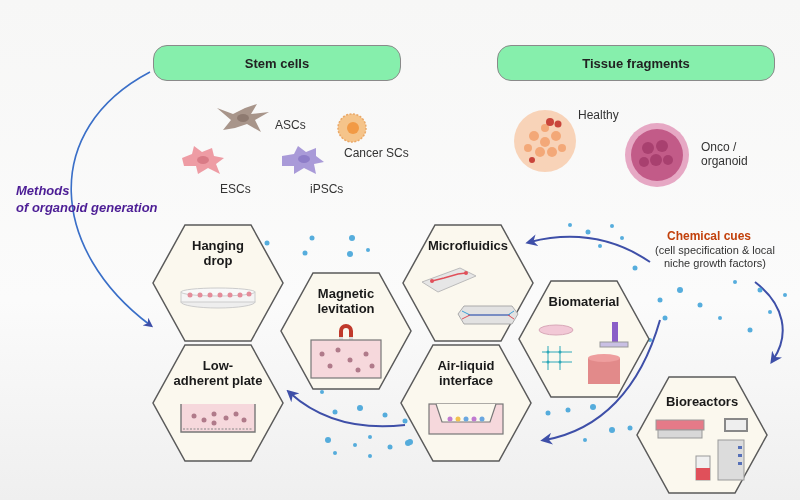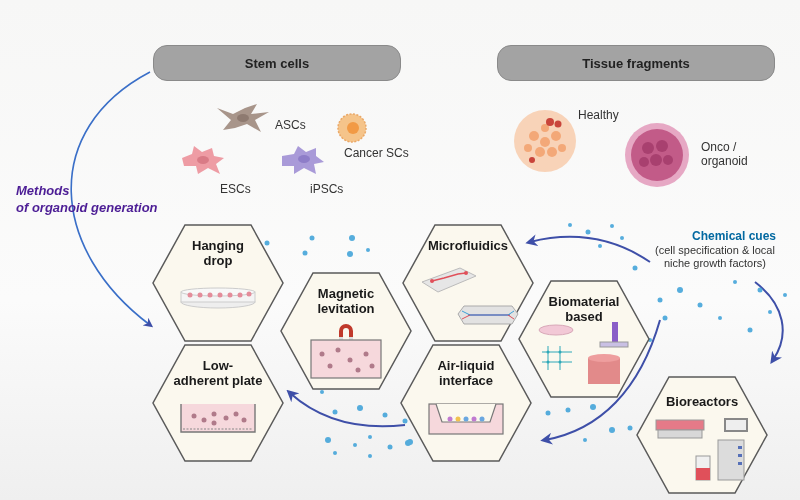--- a/index.html
+++ b/index.html
@@ -1,24 +1,24 @@
 <!DOCTYPE html>
 <html><head>
 <meta charset="utf-8">
 <style>
   html, body { margin:0; padding:0; }
   body { width:800px; height:500px; overflow:hidden; background:linear-gradient(180deg,#f7f7f6 0%,#fbfbfb 60%,#efefef 100%); font-family:"Liberation Sans", sans-serif; position:relative; }
   .abs { position:absolute; }
-  .pill { position:absolute; height:34px; border:1.5px solid #8a8a8a; border-radius:14px; background:#a3a3a3; display:flex; align-items:center; justify-content:center; font-weight:bold; font-size:13px; color:#222; }
+  .pill { position:absolute; height:34px; border:1.5px solid #8a8a8a; border-radius:14px; background:#86efac; display:flex; align-items:center; justify-content:center; font-weight:bold; font-size:13px; color:#222; }
   .lbl { position:absolute; font-size:12px; color:#333; line-height:14px; }
   .hex { position:absolute; width:132px; height:118px; }
   .hex svg.shape { position:absolute; left:0; top:0; }
   .hex .title { position:absolute; left:0; right:0; top:14px; text-align:center; font-weight:bold; font-size:13px; line-height:15px; color:#1a1a1a; }
   .methods { position:absolute; left:16px; top:182px; color:#4c1d95; font-style:italic; font-weight:bold; font-size:13px; line-height:17px; }
-  .cues-title { position:absolute; left:692px; top:229px; font-weight:bold; font-size:12px; color:#0369a1; }
+  .cues-title { position:absolute; left:667px; top:229px; font-weight:bold; font-size:12px; color:#c2410c; }
   .cues-sub { position:absolute; left:640px; top:244px; font-size:11px; color:#333; text-align:center; line-height:13px; width:150px; }
   svg { overflow:visible; }
 </style>
 </head>
 <body>
 
 <svg class="abs" style="left:0;top:0" width="800" height="500">
   <defs>
     <marker id="ah" viewBox="0 0 10 10" refX="6" refY="5" markerWidth="6" markerHeight="6" orient="auto">
       <path d="M0,0 L10,5 L0,10 L3,5 z" fill="#3e4fa8"></path>
@@ -217,21 +217,20 @@
       <line x1="94" y1="55" x2="88" y2="51" stroke="#e0505a"></line>
   </svg>
 </div>
 
 <div class="hex" style="left:518px;top:280px;">
   <svg class="shape" width="132" height="118">
       <polygon points="33,1 99,1 131,59 99,117 33,117 1,59" fill="#fbf8ee" stroke="#5a5a5a" stroke-width="1.5"></polygon>
     </svg>
   <div class="title">
       <div>Biomaterial</div>
-      <div>based</div>
     </div>
   <svg class="abs" style="left:20px;top:42px" width="96" height="66">
     <ellipse cx="18" cy="8" rx="17" ry="5" fill="#f2c8d6" stroke="#d8a8b8"></ellipse>
     <g stroke="#2fa8b8" stroke-width="1" fill="none">
         <path d="M4,30 L34,30 M4,40 L34,40 M10,24 L10,48 M22,24 L22,48"></path>
       </g>
     <g fill="#2fa8b8">
         <circle cx="10" cy="30" r="1.5"></circle>
         <circle cx="22" cy="30" r="1.5"></circle>
         <circle cx="10" cy="40" r="1.5"></circle>

